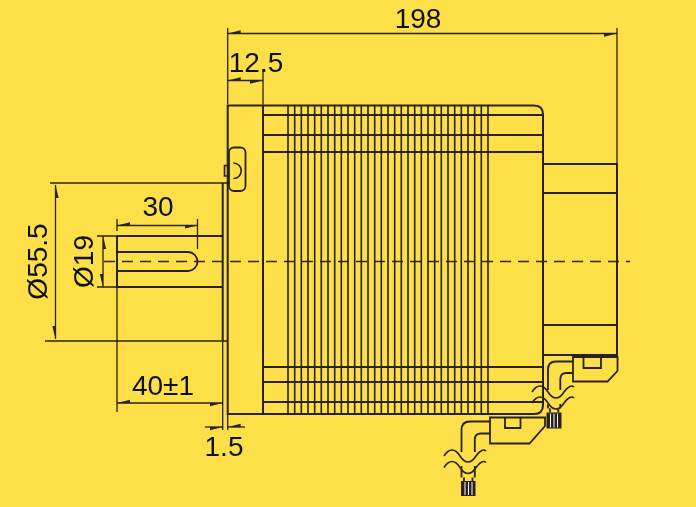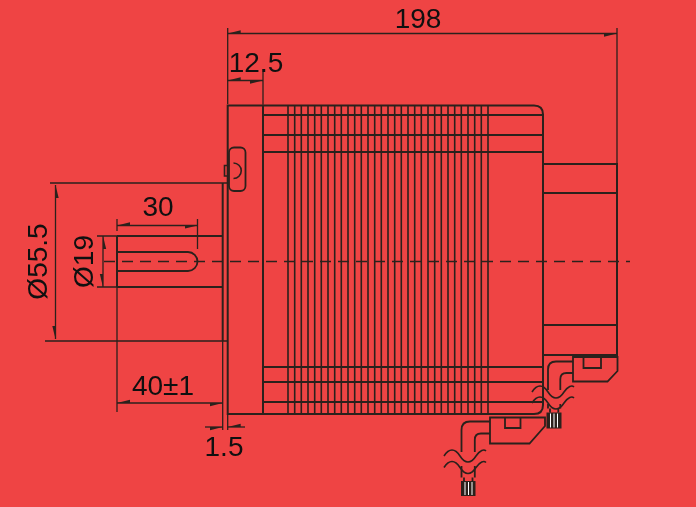--- a/index.html
+++ b/index.html
@@ -1,16 +1,16 @@
 <!DOCTYPE html>
 <html><head>
 <meta charset="utf-8">
 <style>
   html,body{margin:0;padding:0;background:#ffffff;}
-  .stage{position:relative;width:696px;height:507px;background:#ef4444;overflow:hidden;}
+  .stage{position:relative;width:696px;height:507px;background:#fde047;overflow:hidden;}
   svg{display:block;}
   svg text{
     font-family:"Liberation Sans", sans-serif;
     font-size:28px;
     fill:#101010;
   }
   .ln  {stroke:#2b211c;stroke-width:2;fill:none;stroke-linecap:butt;}
   .ln18{stroke:#2b211c;stroke-width:1.8;fill:none;}
   .ln16{stroke:#2b211c;stroke-width:1.6;fill:none;}
   .thin{stroke:#2b211c;stroke-width:1.3;fill:none;}

